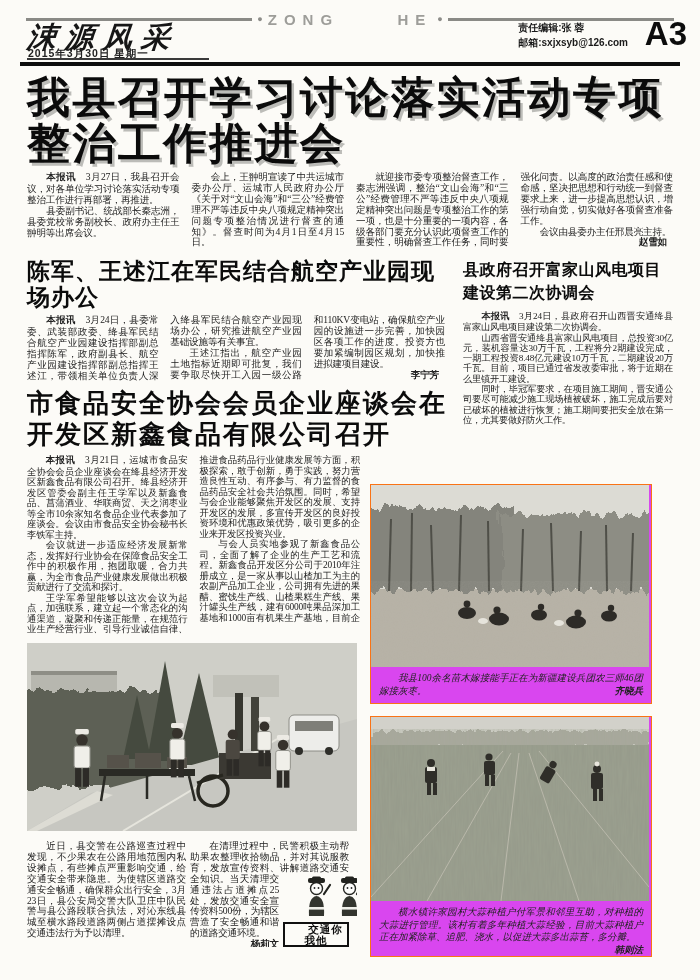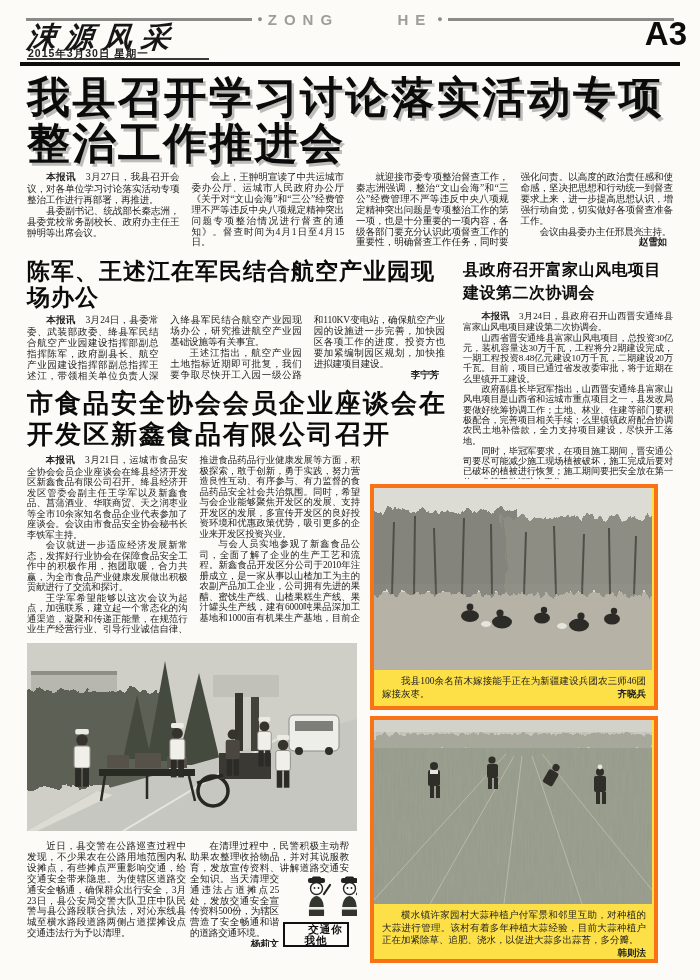--- a/index.html
+++ b/index.html
@@ -60,21 +60,21 @@
   .s-traffic .head{font-size:20px;line-height:26px;letter-spacing:0.5px;}
   .s-traffic .photo{margin-top:3px;}
   .s-traffic .body{margin-top:6px;height:106px;display:flex;gap:4px;}
   .s-traffic .tcol{width:159px;}
 
   .traffic-graphic{float:right;width:66px;margin:2px 0 0 4px;text-align:center;}
   .tg-label{border:2px solid #101010;border-bottom:4px solid #101010;font-family:"Liberation Sans",sans-serif;
             font-weight:900;font-size:10.5px;letter-spacing:1px;padding:0 0;margin-top:1px;color:#0c0c0c;}
 
   
-  .photo-box{position:absolute;width:280px;border:4px solid #f97316;background:#fde047;}
+  .photo-box{position:absolute;width:280px;border:1px solid #f97316;background:#d946ef;font-style:italic;}
   .pb-1{left:370px;top:484px;}
   .pb-2{left:370px;top:716px;}
   .photo-box svg{display:block;}
   .cap{margin:0;padding:5px 8px 6px;font-size:9.5px;line-height:12.5px;text-align:justify;
        text-indent:2em;color:#222;}
   .cap-by{float:right;font-weight:bold;font-family:"Liberation Sans",sans-serif;margin-left:10px;}
 </style>
 </head>
 <body>
 
@@ -86,20 +86,24 @@
     <span class="hdr-pinyin">ZONG  HE</span>
     <span class="hdr-bullet">●</span>
     <div class="hdr-seg"></div>
   </div>
 
   <div class="masthead">涑源风采</div>
   <div class="masthead-date">2015年3月30日  星期一</div>
   <div class="masthead-rule"></div>
 
 
+  <div class="editor-box">
+    <div>责任编辑:张 蓉</div>
+    <div>邮箱:sxjxsyb@126.com</div>
+  </div>
   <div class="page-no">A3</div>
   <div class="hdr-thick-rule"></div>
 
   <div class="story s-lead">
     <h1 class="head">我县召开学习讨论落实活动专项整治工作推进会</h1>
     <div class="body bt cols">
       <p class="para"><span class="flag">本报讯</span>　<span>3月27日，我县召开会议，对各单位学习讨论落实活动专项整治工作进行再部署，再推进。</span></p>
       <p class="para">县委副书记、统战部长秦志洲，县委党校常务副校长、政府办主任王翀明等出席会议。</p>
       <p class="para">会上，王翀明宣读了中共运城市委办公厅、运城市人民政府办公厅《关于对“文山会海”和“三公”经费管理不严等违反中央八项规定精神突出问题专项整治情况进行督查的通知》。督查时间为4月1日至4月15日。</p>
       <p class="para">就迎接市委专项整治督查工作，秦志洲强调，整治“文山会海”和“三公”经费管理不严等违反中央八项规定精神突出问题是专项整治工作的第一项，也是十分重要的一项内容，各级各部门要充分认识此项督查工作的重要性，明确督查工作任务，同时要强化问责。以高度的政治责任感和使命感，坚决把思想和行动统一到督查要求上来，进一步提高思想认识，增强行动自觉，切实做好各项督查准备工作。</p>
@@ -115,21 +119,20 @@
       <p class="para">王述江指出，航空产业园土地指标近期即可批复，我们要争取尽快开工入园一级公路和110KV变电站，确保航空产业园的设施进一步完善，加快园区各项工作的进度。投资方也要加紧编制园区规划，加快推进拟建项目建设。</p>
       <div class="byline">李宁芳</div>
     </div>
   </div>
 
   <div class="story s-wind">
     <h2 class="head">县政府召开富家山风电项目建设第二次协调会</h2>
     <div class="body bt">
       <p class="para"><span class="flag">本报讯</span>　<span>3月24日，县政府召开山西晋安通绛县富家山风电项目建设第二次协调会。</span></p>
       <p class="para">山西省晋安通绛县富家山风电项目，总投资30亿元，装机容量达30万千瓦，工程将分2期建设完成，一期工程投资8.48亿元建设10万千瓦，二期建设20万千瓦。目前，项目已通过省发改委审批，将于近期在么里镇开工建设。</p>
-      <p class="para">政府副县长毕冠军指出，山西晋安通绛县富家山风电项目是山西省和运城市重点项目之一，县发改局要做好统筹协调工作；土地、林业、住建等部门要积极配合，完善项目相关手续；么里镇镇政府配合协调农民土地补偿款，全力支持项目建设，尽快开工落地。</p>
       <p class="para">同时，毕冠军要求，在项目施工期间，晋安通公司要尽可能减少施工现场植被破坏，施工完成后要对已破坏的植被进行恢复；施工期间要把安全放在第一位，尤其要做好防火工作。</p>
     </div>
   </div>
 
   <div class="story s-food">
     <h2 class="head">市食品安全协会会员企业座谈会在开发区新鑫食品有限公司召开</h2>
     <div class="body bt cols">
       <p class="para"><span class="flag">本报讯</span>　<span>3月21日，运城市食品安全协会会员企业座谈会在绛县经济开发区新鑫食品有限公司召开。绛县经济开发区管委会副主任王学军以及新鑫食品、菖蒲酒业、华联商贸、天之润枣业等全市10余家知名食品企业代表参加了座谈会。会议由市食品安全协会秘书长李铁军主持。</span></p>
       <p class="para">会议就进一步适应经济发展新常态，发挥好行业协会在保障食品安全工作中的积极作用，抱团取暖，合力共赢，为全市食品产业健康发展做出积极贡献进行了交流和探讨。</p>
       <p class="para">王学军希望能够以这次会议为起点，加强联系，建立起一个常态化的沟通渠道，凝聚和传递正能量，在规范行业生产经营行业、引导行业诚信自律、推进食品药品行业健康发展等方面，积极探索，敢于创新，勇于实践，努力营造良性互动、有序参与、有力监督的食品药品安全社会共治氛围。同时，希望与会企业能够聚焦开发区的发展、支持开发区的发展，多宣传开发区的良好投资环境和优惠政策优势，吸引更多的企业来开发区投资兴业。</p>

